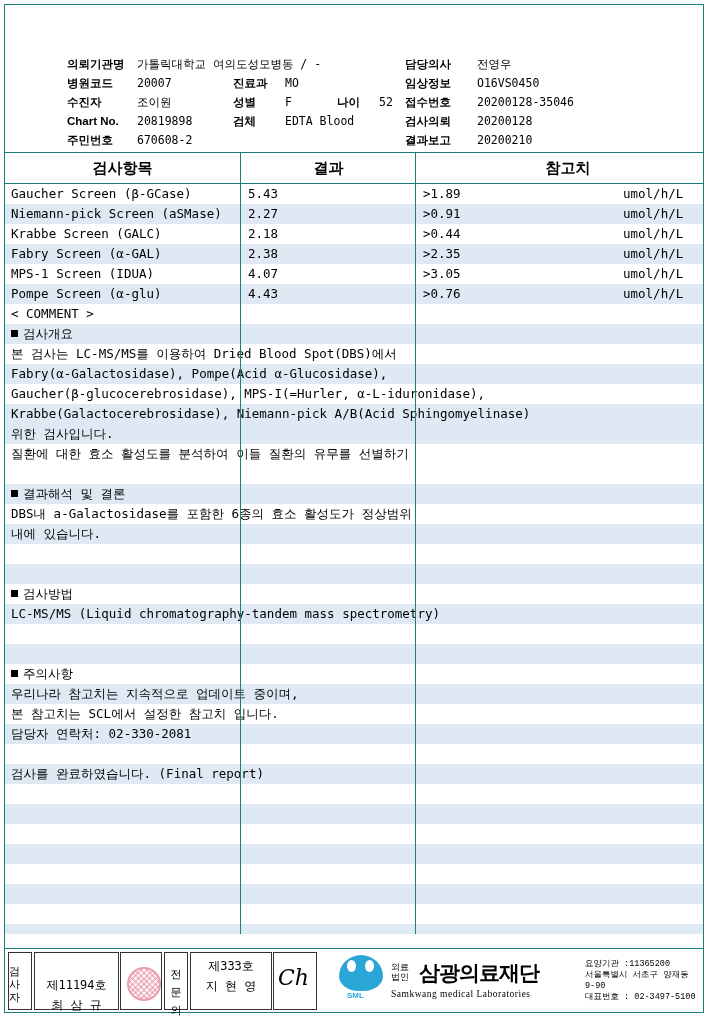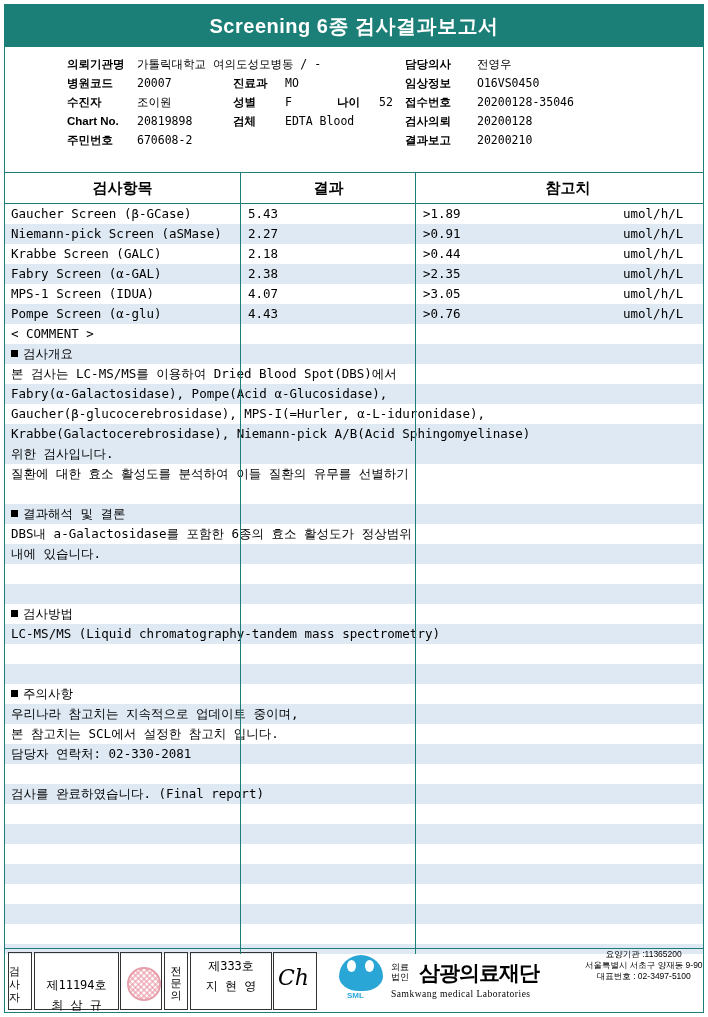--- a/index.html
+++ b/index.html
@@ -83,21 +83,21 @@
   .col2 { left: 228px; top: 27px; width: 200px; }
   .col2 .lbl { width: 52px; }
   .col3 { left: 400px; top: 8px; width: 300px; }
   .col3 .lbl { width: 72px; }
 
   .col1-l { width: 70px; }
   
   .table-wrap {
     position: absolute;
     left: 5px;
-    top: 172px;
+    top: 152px;
     width: 698px;
     height: 780px;
   }
   .th-row {
     position: relative;
     height: 30px;
     border-top: 1px solid #1b7f77;
     border-bottom: 1px solid #1b7f77;
     background: #ffffff;
   }
@@ -216,21 +216,21 @@
   }
   .fb-stamp1 {
     left: 115px;
     width: 42px;
   }
   .fb-vert2 {
     left: 159px;
     width: 24px;
     text-align: center;
     font-size: 11px;
-    line-height: 12px;
+    line-height: 18px;
     padding-top: 12px;
     font-family: "Liberation Sans", sans-serif;
   }
   .fb-doc2 {
     left: 185px;
     width: 82px;
     font-size: 12px;
     text-align: center;
     padding-top: 3px;
     line-height: 20px;
@@ -329,34 +329,32 @@
   }
   .lab-name-en {
     font-family: "Liberation Serif", serif;
     font-size: 9.5px;
     letter-spacing: 0.5px;
     margin-top: 2px;
   }
   .lab-contact {
     position: absolute;
     left: 580px;
-    top: 0;
+    top: 10px;
     font-size: 8.5px;
     line-height: 11px;
-    font-family: Liberation Sans, sans-serif;
-    text-align: center;
+    font-family: Liberation Mono, monospace;
   }
 </style>
 </head>
 <body>
 
 <div class="page">
   <div class="outer-border"></div>
 
-  <div class="title-bar">Screening 6종 검사결과보고서</div>
 
   <div class="patient-header">
     <div class="ph-col col1">
       <div class="ph-row">
         <span class="lbl col1-l">의뢰기관명</span><span class="val">가톨릭대학교 여의도성모병동      /  -</span>
       </div>
       <div class="ph-row">
         <span class="lbl col1-l">병원코드</span><span class="val">20007</span>
       </div>
       <div class="ph-row">

